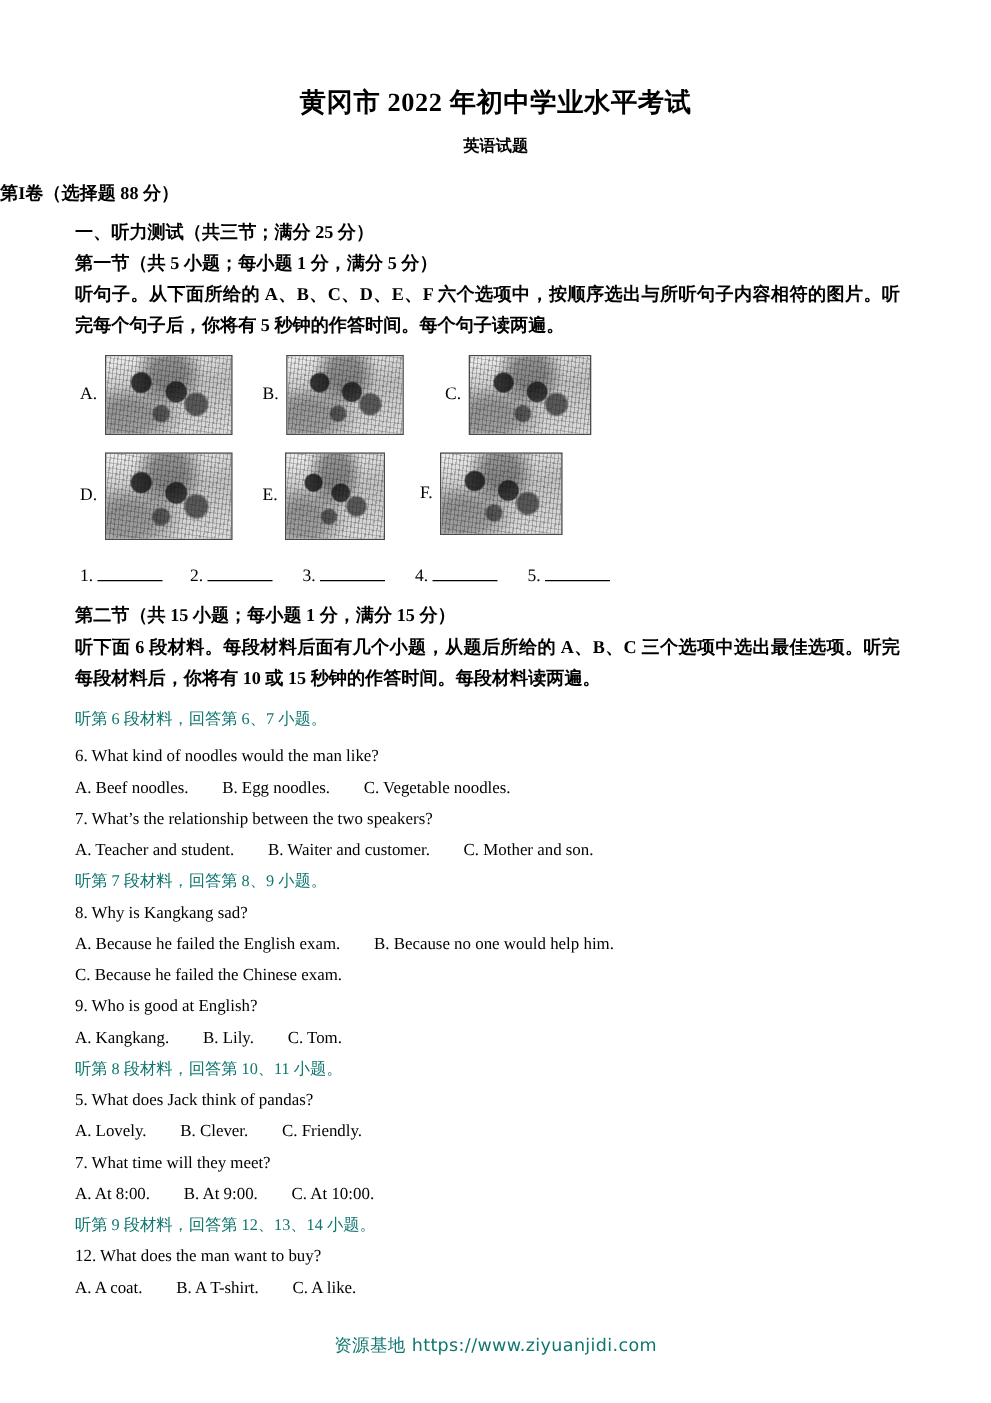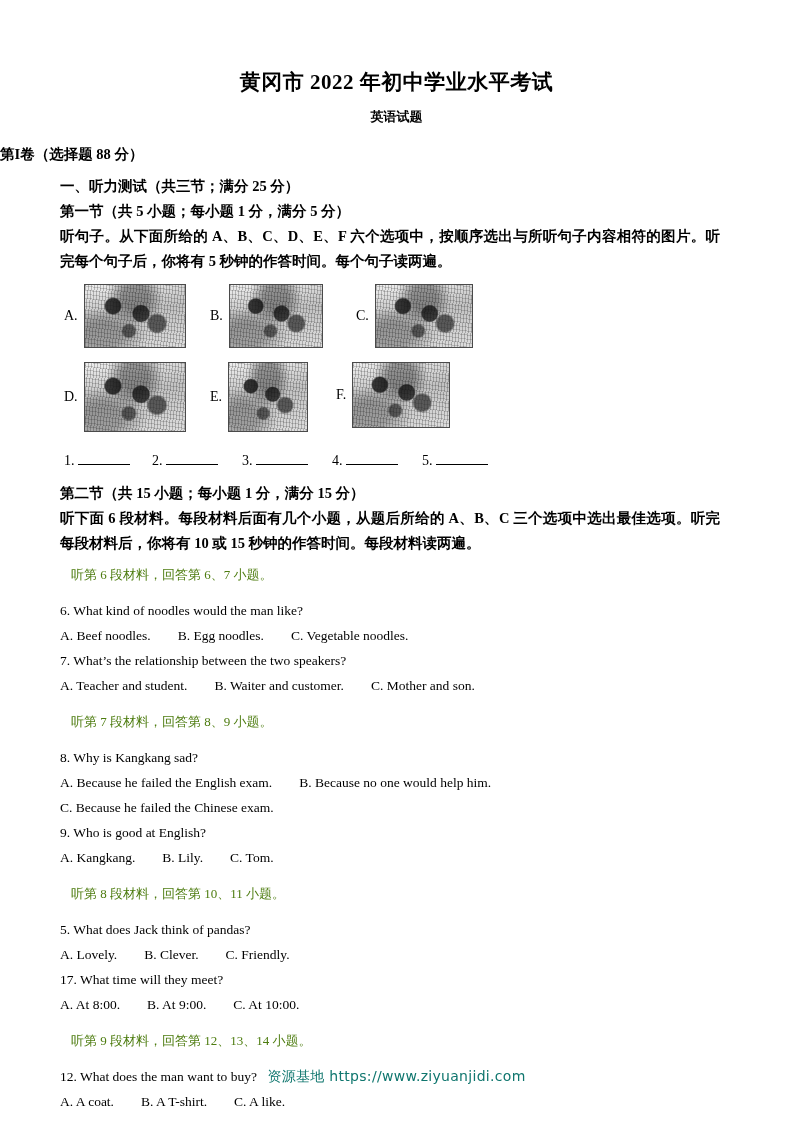--- a/index.html
+++ b/index.html
@@ -136,22 +136,22 @@
     border-bottom: 1px solid #000;
     height: 12px;
     margin-left: 3px;
     vertical-align: baseline;
   }
 
   
   .cue-line {
     font-size: 13px;
     line-height: 25px;
-    color: #4d7c0f;
-    margin: 11px;
+    color: #0f766e;
+    margin: 0;
   }
   .q-line {
     font-size: 13.5px;
     line-height: 25px;
     margin: 0;
   }
   .opt-line {
     font-size: 13.5px;
     line-height: 25px;
     margin: 0;
@@ -245,21 +245,21 @@
     <p class="opt-line">C. Because he failed the Chinese exam.</p>
 
     <p class="q-line">9. Who is good at English?</p>
     <p class="opt-line">A. Kangkang.        B. Lily.        C. Tom.</p>
 
     <p class="cue-line">听第 8 段材料，回答第 10、11 小题。</p>
 
     <p class="q-line">5. What does Jack think of pandas?</p>
     <p class="opt-line">A. Lovely.        B. Clever.        C. Friendly.</p>
 
-    <p class="q-line">17. What time will they meet?</p>
+    <p class="q-line">7. What time will they meet?</p>
     <p class="opt-line">A. At 8:00.        B. At 9:00.        C. At 10:00.</p>
 
     <p class="cue-line">听第 9 段材料，回答第 12、13、14 小题。</p>
 
     <p class="q-line">12. What does the man want to buy?</p>
     <p class="opt-line">A. A coat.        B. A T-shirt.        C. A like.</p>
 
   </div>
 
   <div class="footer-mark">资源基地 https://www.ziyuanjidi.com</div>

